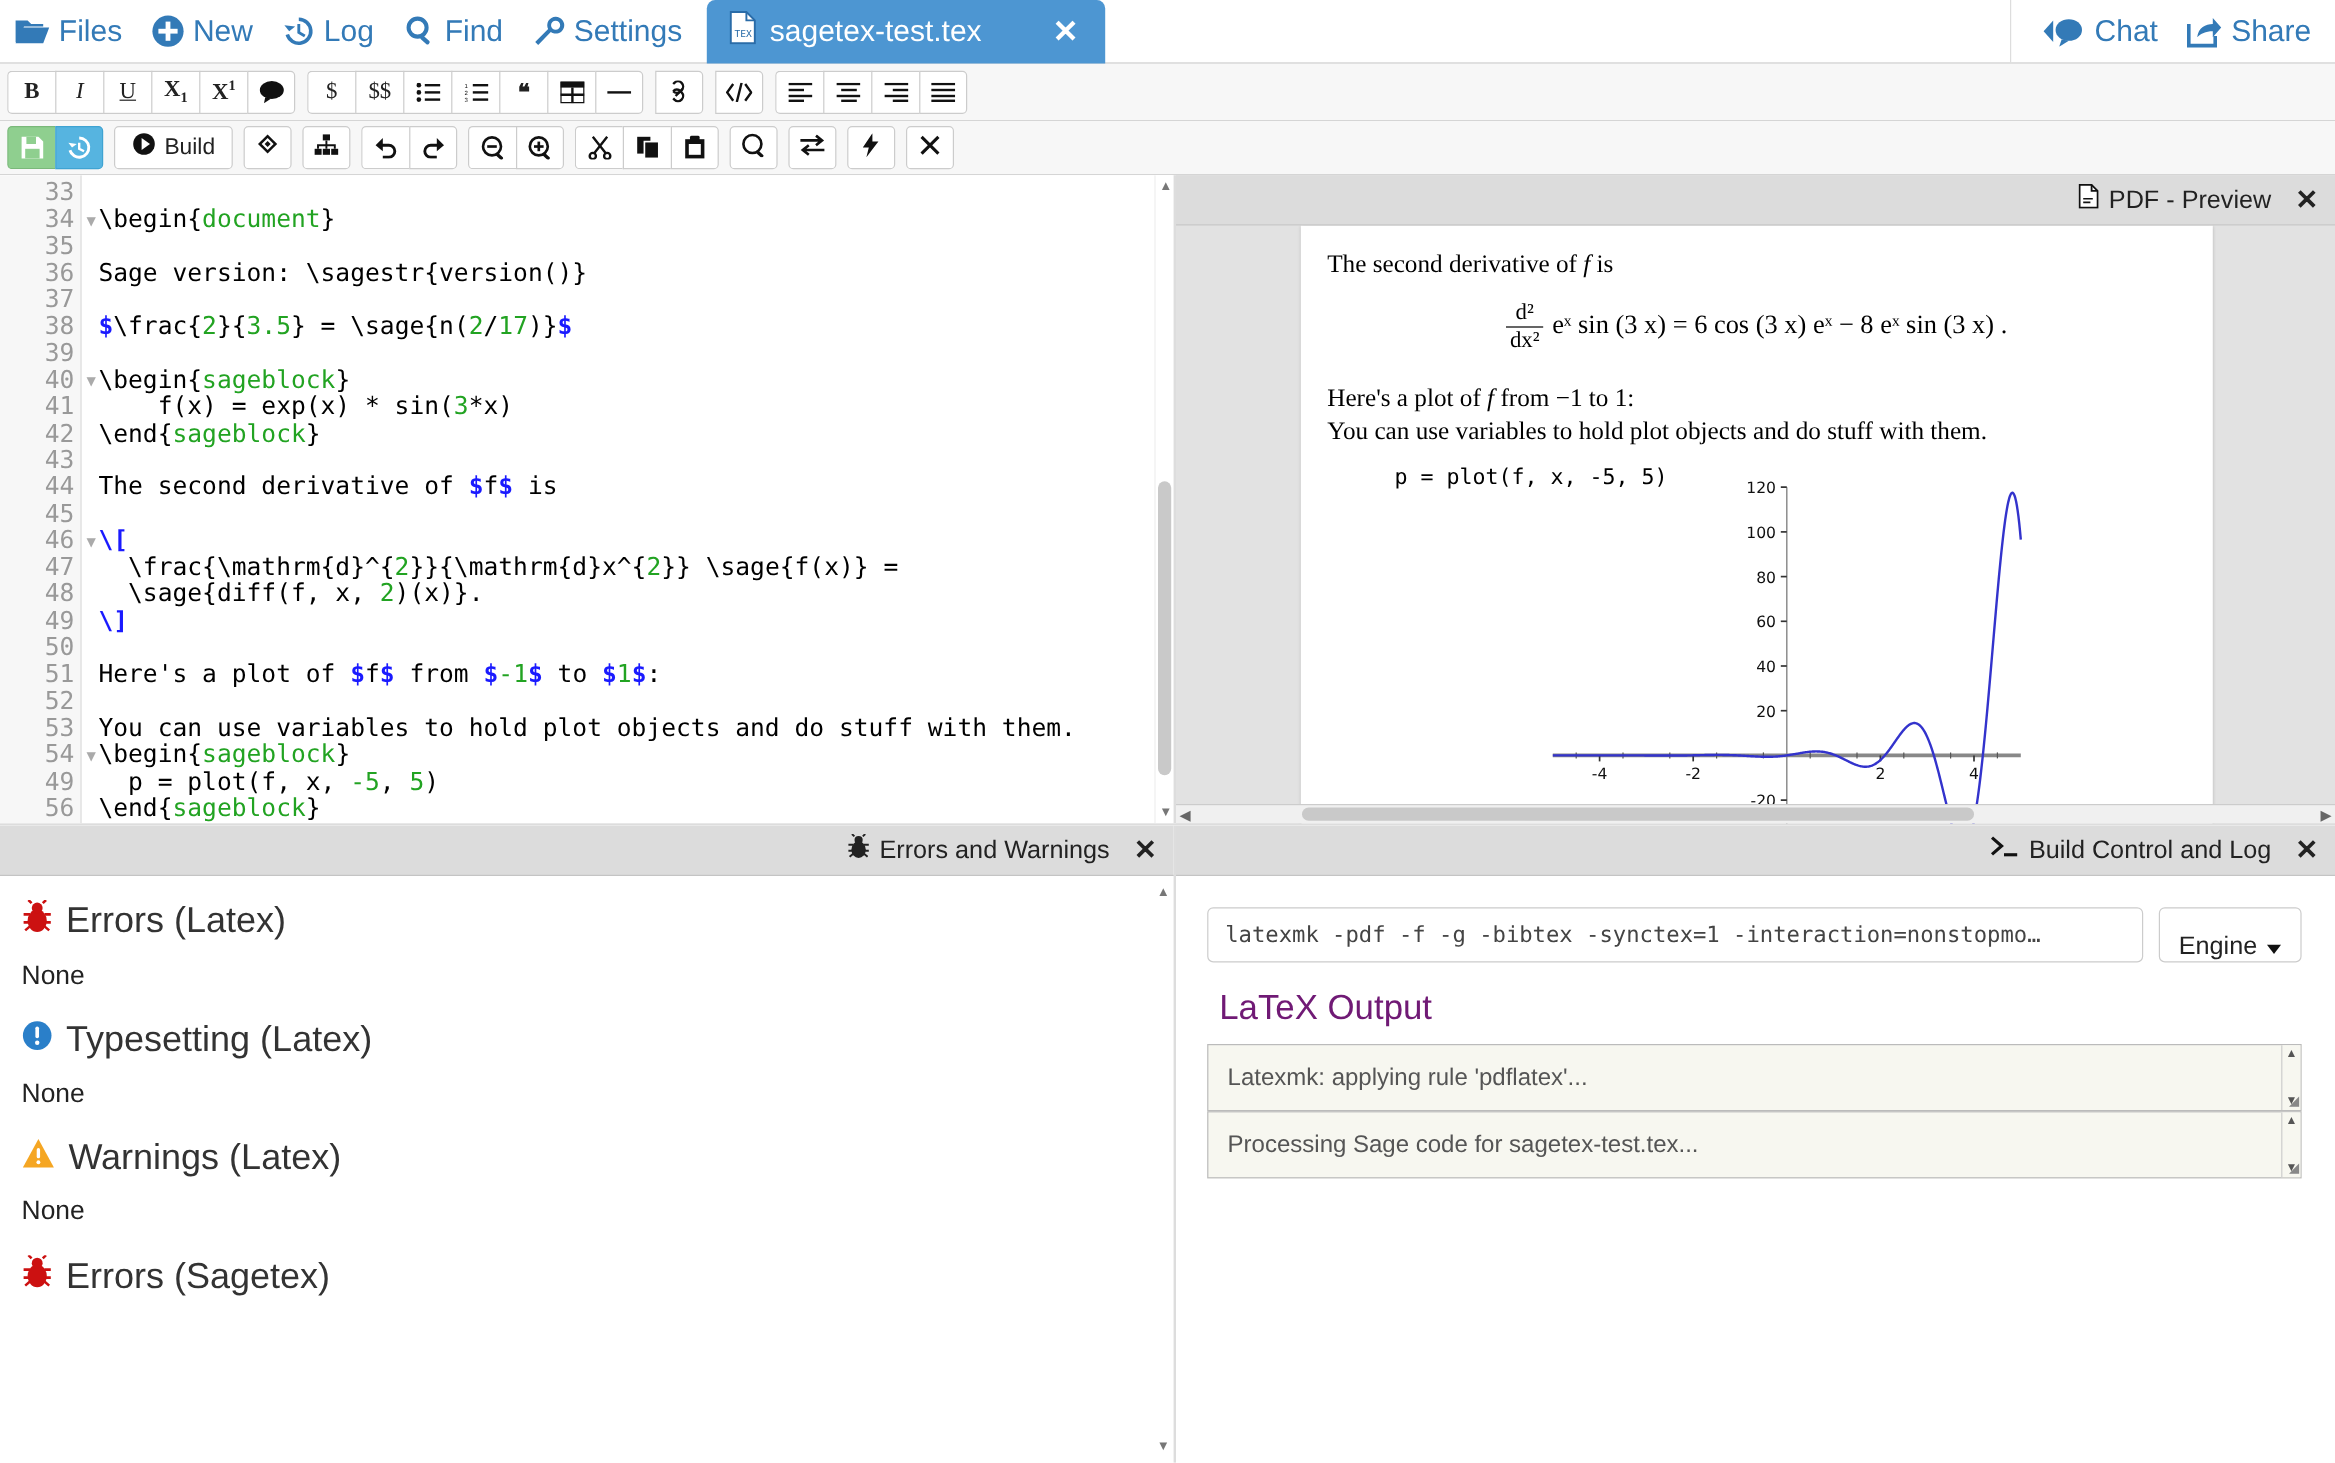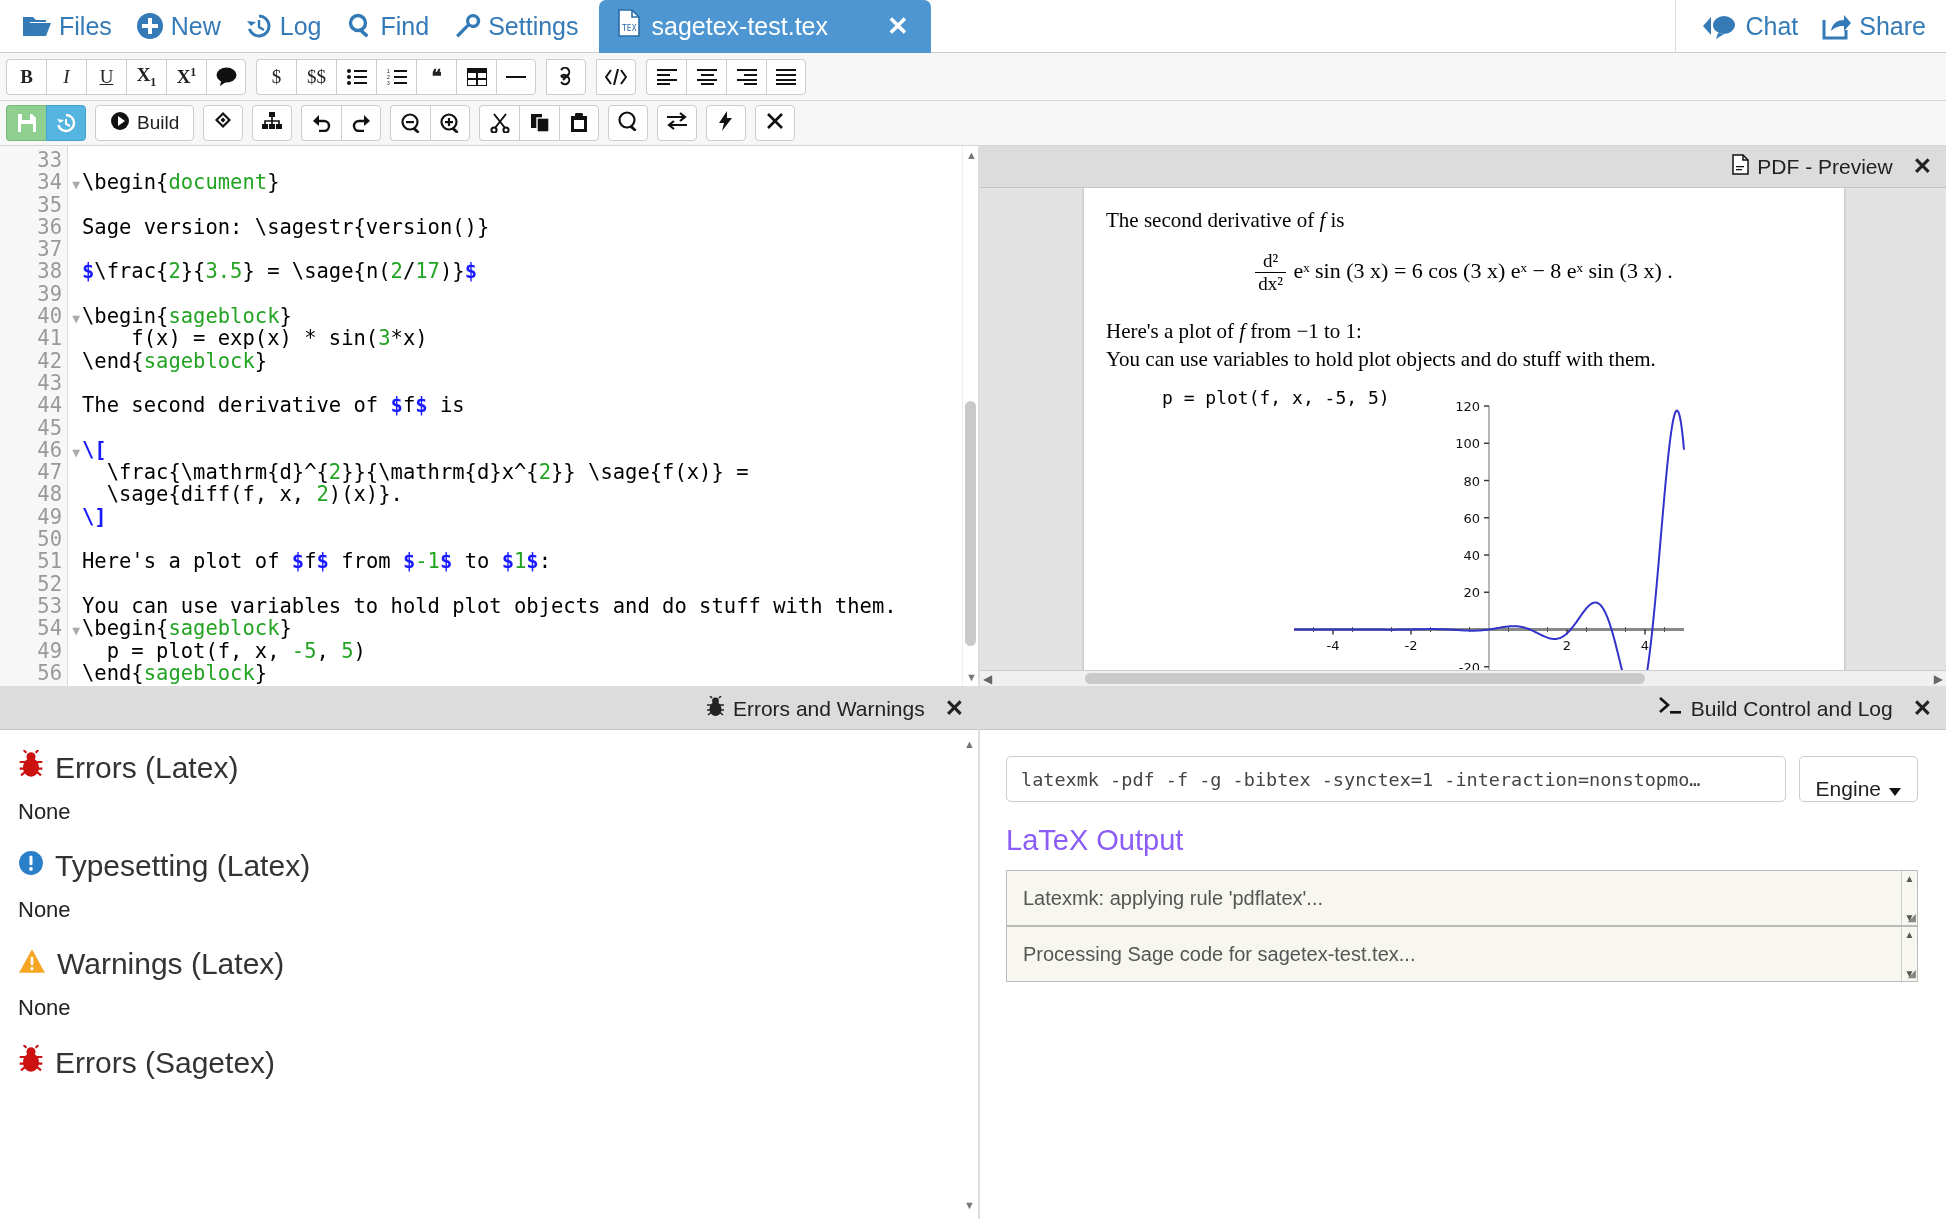--- a/index.html
+++ b/index.html
@@ -9,21 +9,21 @@
     background: #fff; overflow: hidden;
   }
   body { position: relative; }
 
   
   .topbar {
     height: 53px; display: flex; align-items: center;
     background: #fff; border-bottom: 1px solid #ccc;
     position: relative;
   }
-  .menu-group { display: flex; align-items: center; height: 100%; padding-left: 10px; }
+  .menu-group { display: flex; align-items: center; height: 100%; }
   .menu-item {
     display: flex; align-items: center; gap: 7px;
     color: #337ab7; font-size: 25px; padding: 0 12px; height: 100%;
     cursor: pointer;
   }
   .menu-item svg { display: block; }
   .file-tab {
     display: flex; align-items: center; gap: 11px;
     background: #4d96d2; color: #fff; font-size: 25px;
     height: 53px; padding: 0 22px 0 18px; margin-left: 8px;
@@ -144,21 +144,21 @@
   .cmd-input {
     flex: 1; height: 46px; border: 1px solid #ccc; border-radius: 5px;
     font-family: "DejaVu Sans Mono", monospace; font-size: 18.5px; color: #444;
     padding: 0 14px; background: #fff; outline: none;
   }
   .engine-btn {
     height: 46px; border: 1px solid #ccc; border-radius: 5px; background: #fff;
     font-size: 21px; color: #222; padding: 0 16px; display: flex; align-items: flex-end; gap: 8px;
     cursor: pointer;
   }
-  .log-h { font-size: 29px; color: #8b5cf6; margin: 22px 0 13px 0; font-weight: normal; }
+  .log-h { font-size: 29px; color: #701a75; margin: 22px 0 13px 10px; font-weight: normal; }
   .log-box {
     position: relative; border: 1px solid #bbb; background: #f7f7f0;
     height: 56px; display: flex; align-items: center; padding: 0 16px;
     font-size: 20px; color: #555;
   }
   .log-box .lb-scroll {
     position: absolute; right: 0; top: 0; width: 16px; height: 100%;
     border-left: 1px solid #ccc; background: #f7f7f0;
     display: flex; flex-direction: column; justify-content: space-between; align-items: center;
     font-size: 10px; color: #555; padding: 2px 0;

